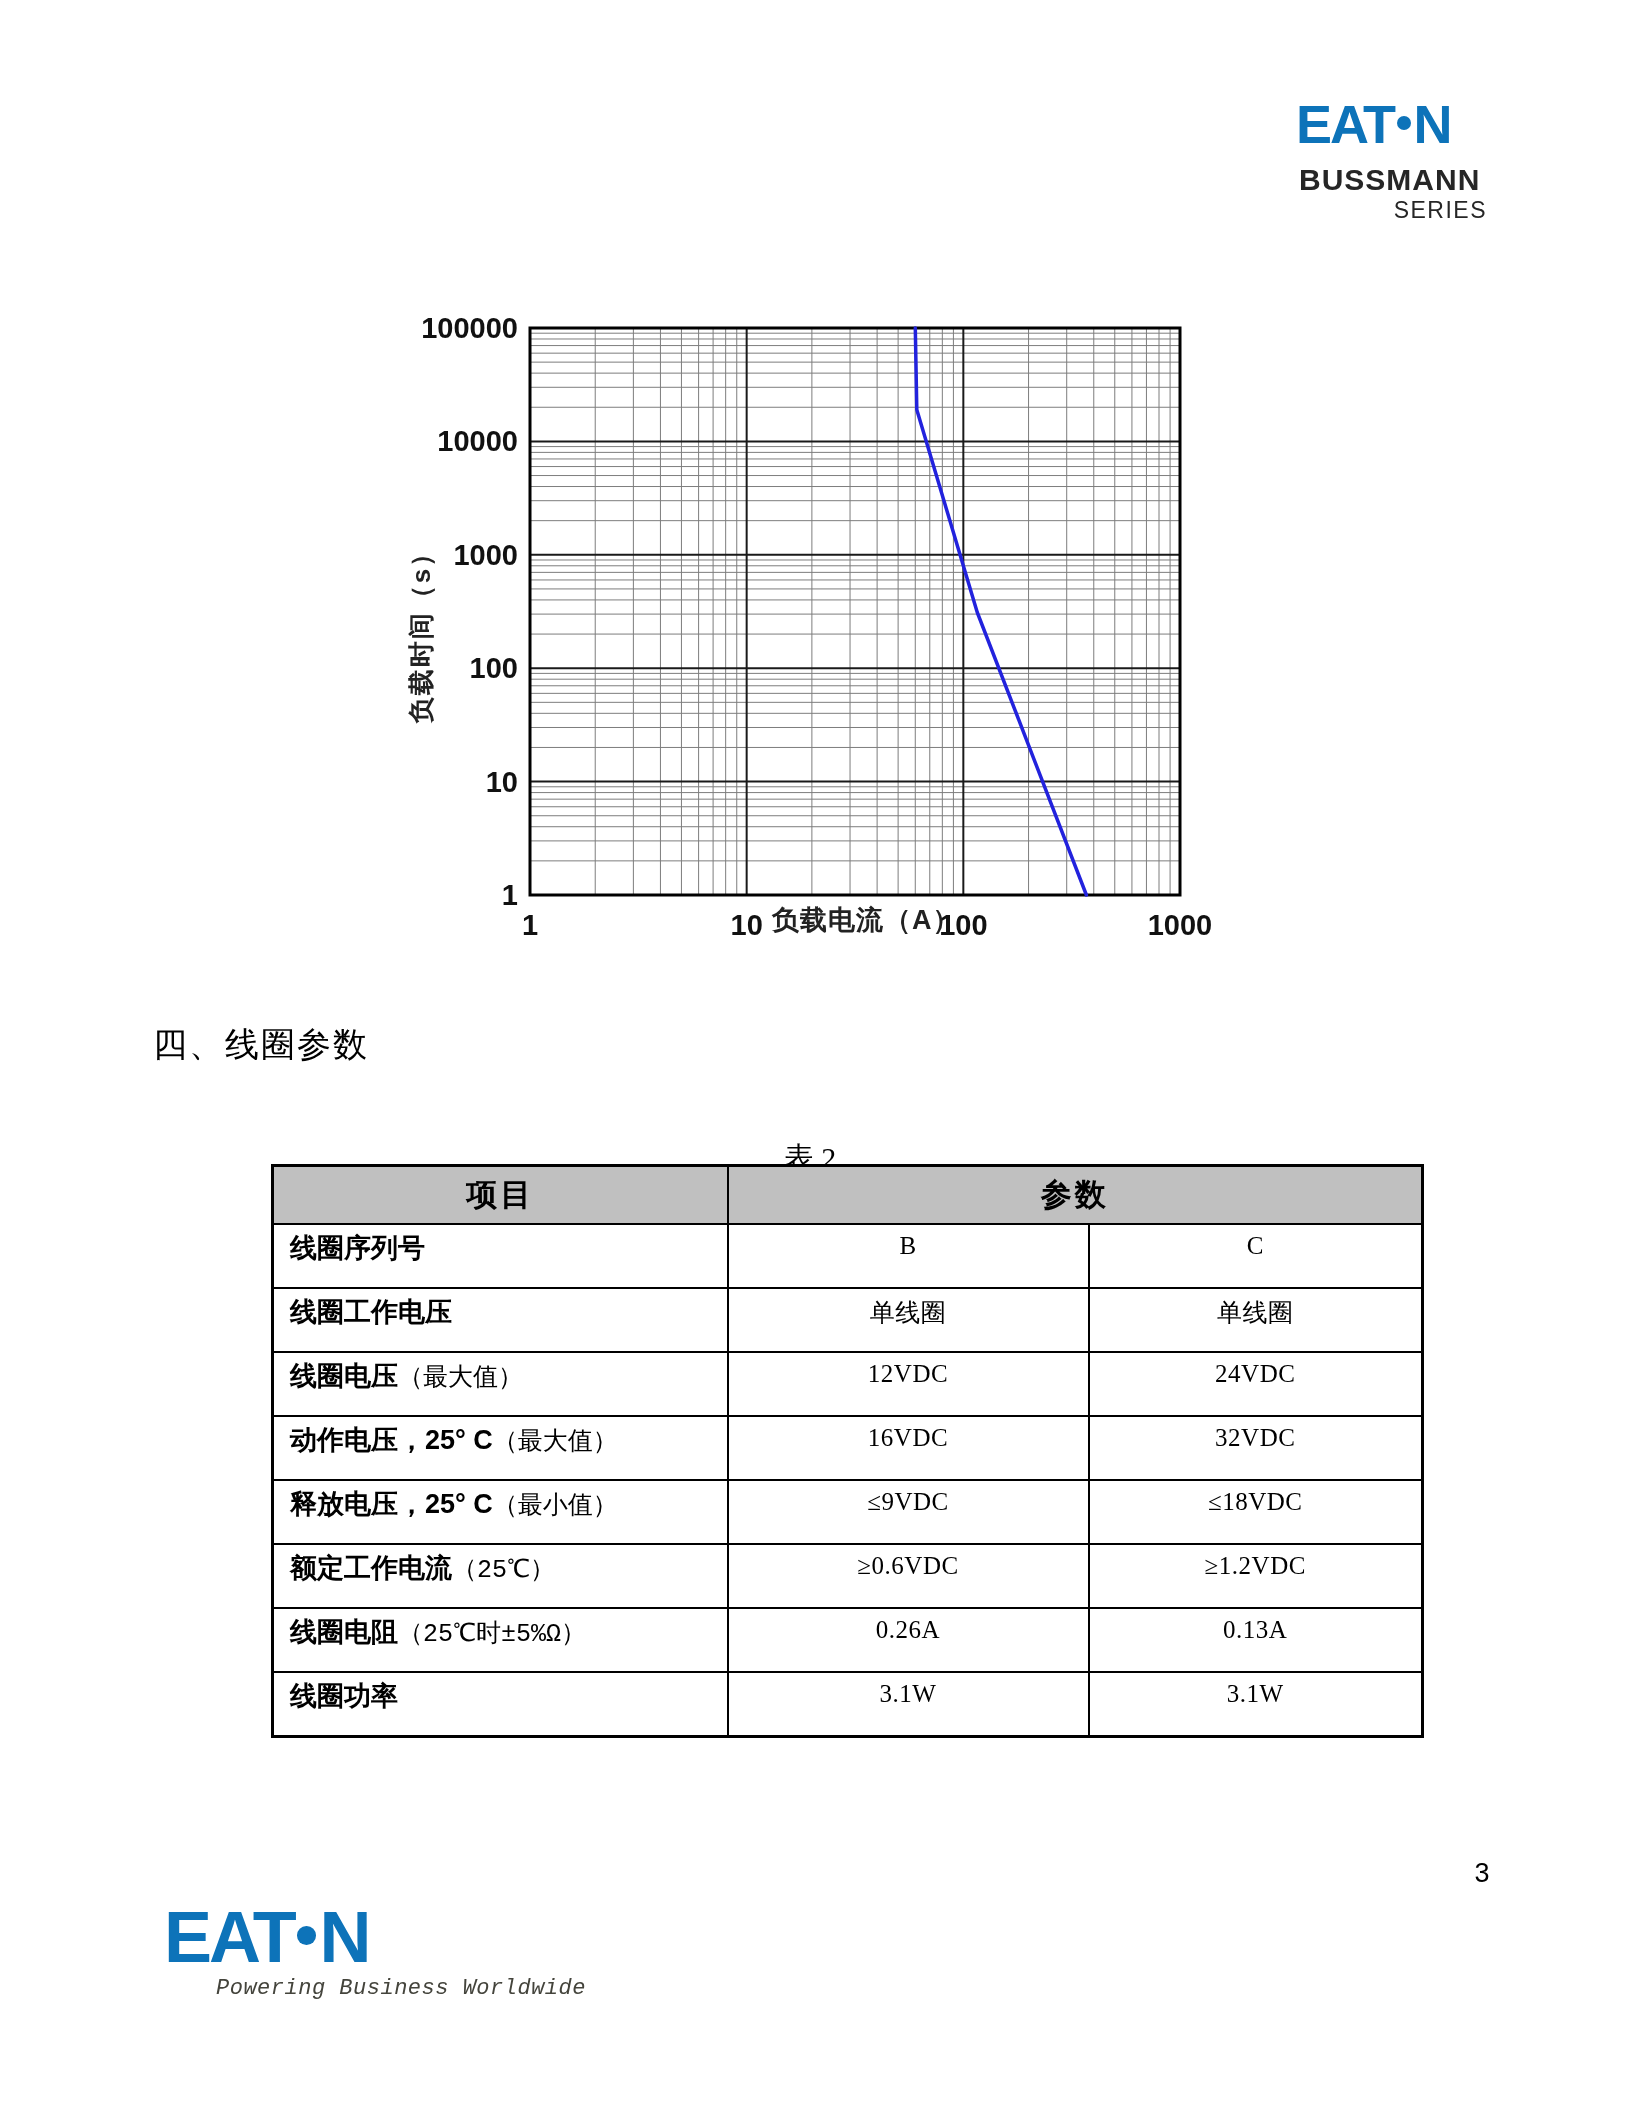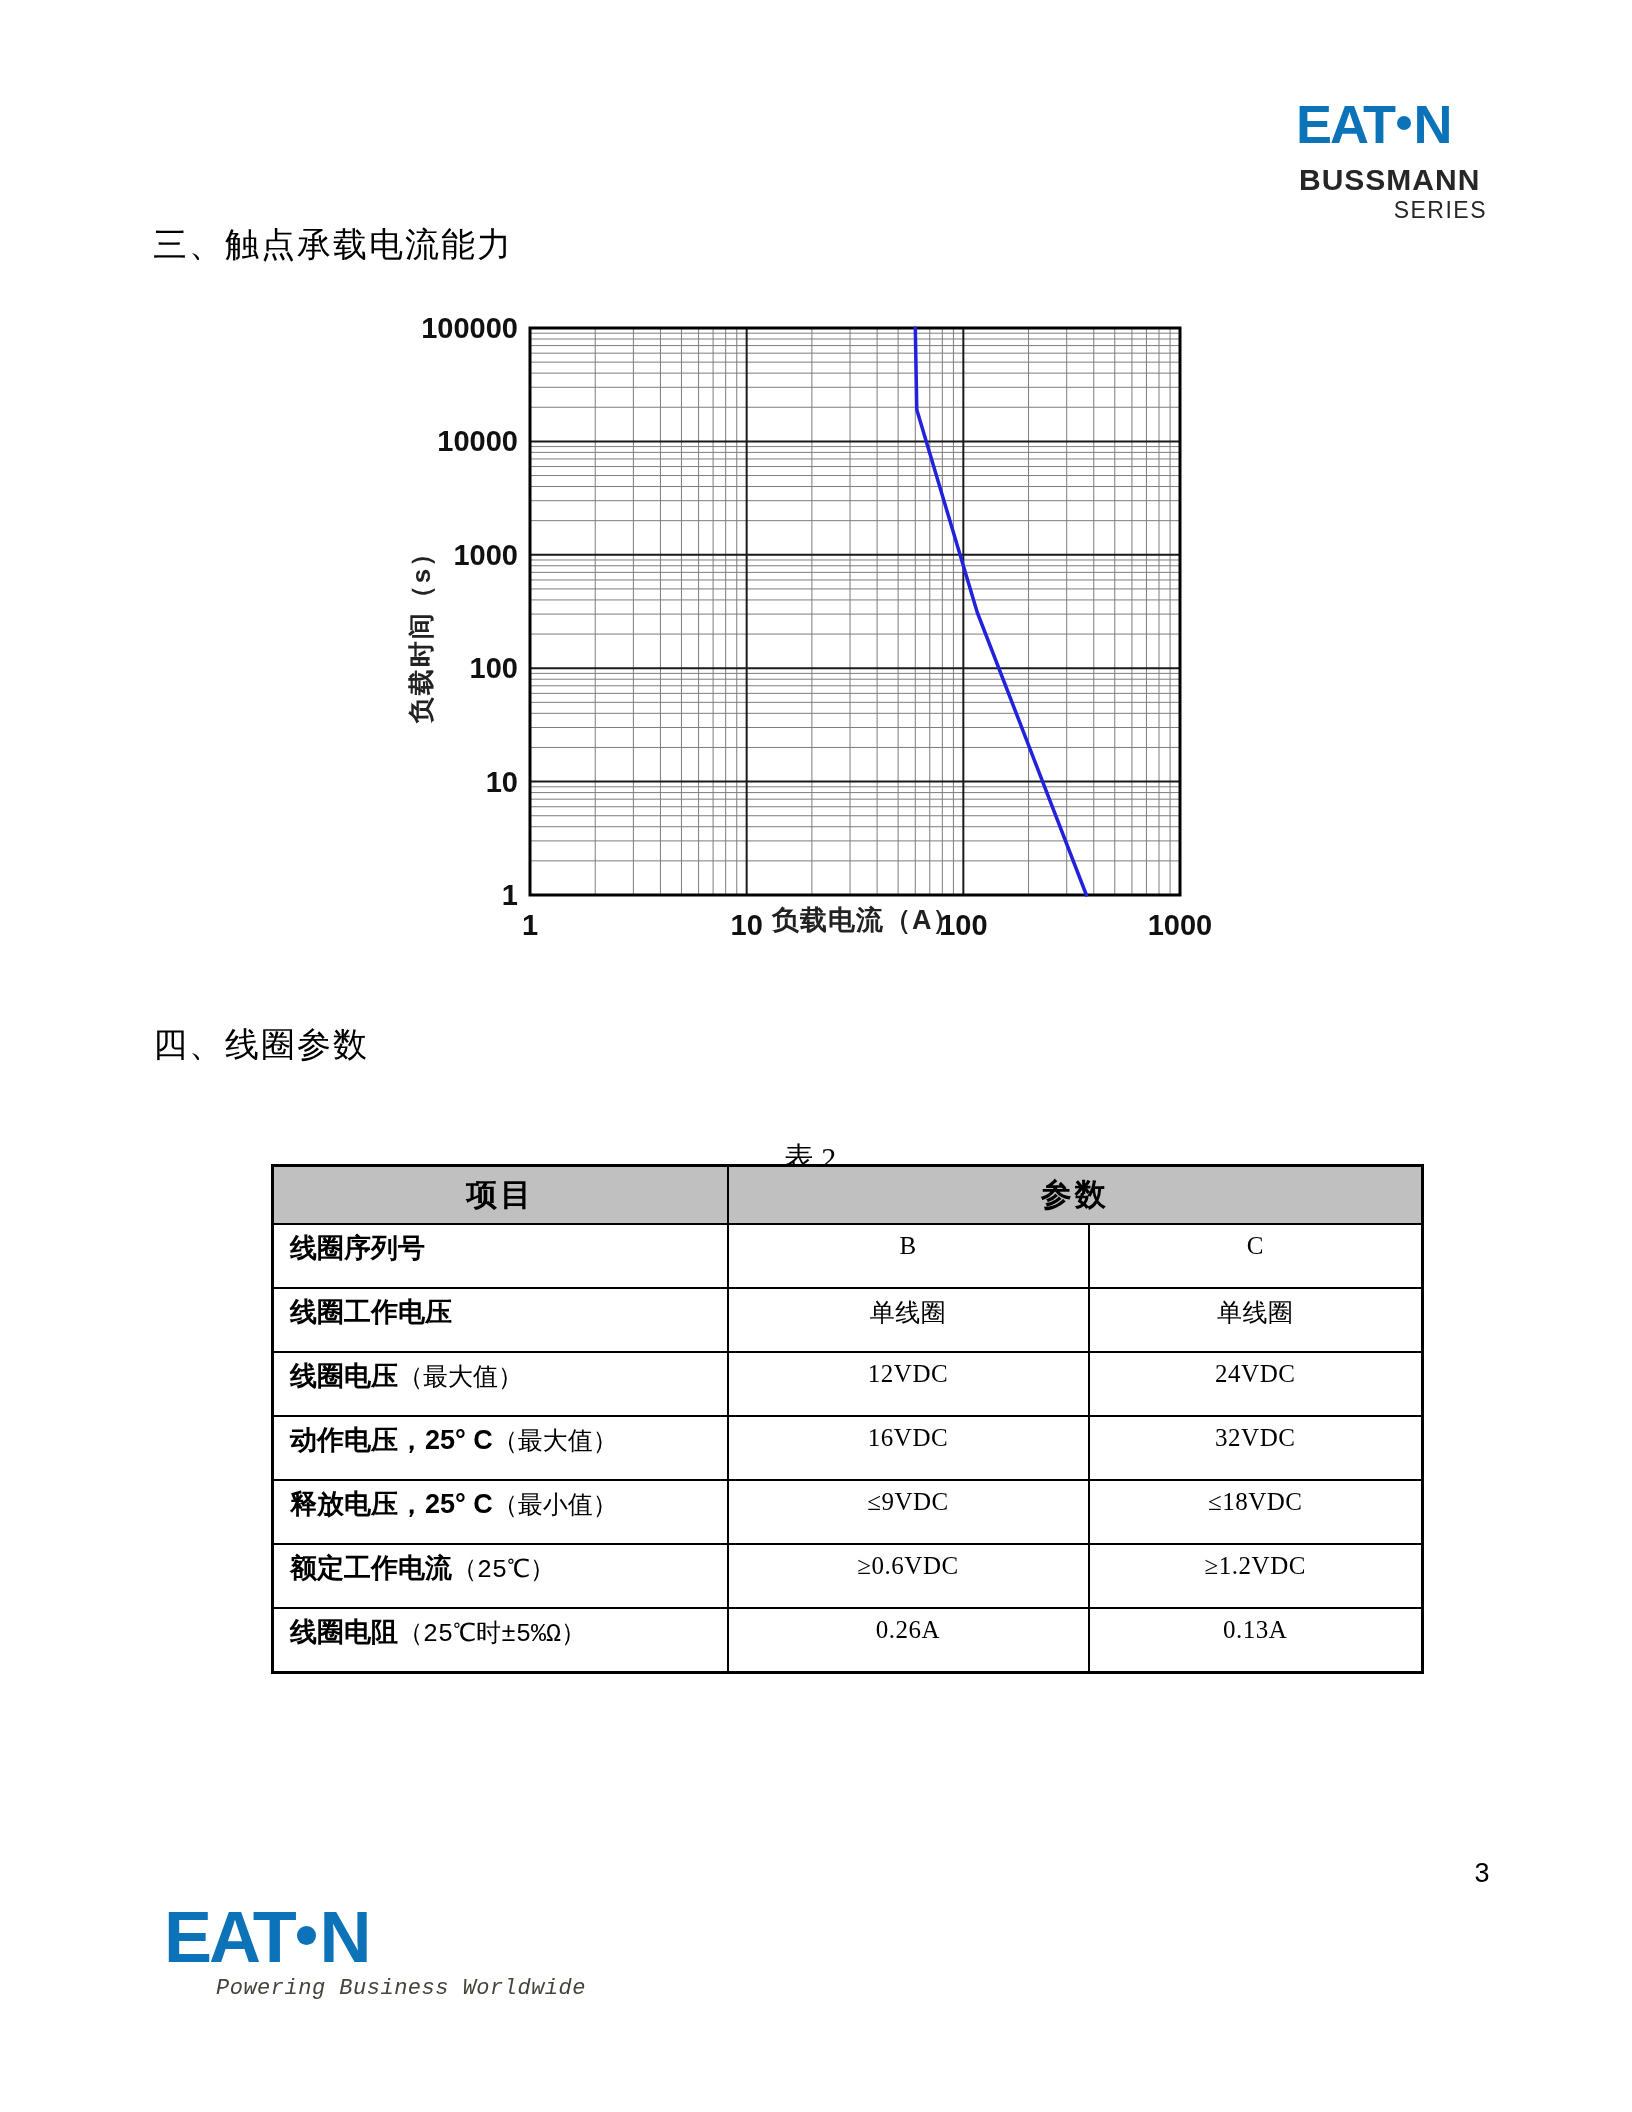--- a/index.html
+++ b/index.html
@@ -48,21 +48,20 @@
 </style>
 </head>
 <body>
 
 <div class="page">
 
   <div class="brandword logo-top-word"><span>EAT</span><span class="edot"></span><span>N</span></div>
   <div class="logo-bussmann">BUSSMANN</div>
   <div class="logo-series">SERIES</div>
 
-  <div class="sec-heading h3">三、触点承载电流能力</div>
 
   <svg id="cap-chart" class="chart-svg" width="860" height="700">
       <line x1="215.22316572719592" y1="48" x2="215.22316572719592" y2="615" stroke="#7d7d7d" stroke-width="1"></line>
       <line x1="253.37627185592686" y1="48" x2="253.37627185592686" y2="615" stroke="#7d7d7d" stroke-width="1"></line>
       <line x1="280.44633145439184" y1="48" x2="280.44633145439184" y2="615" stroke="#7d7d7d" stroke-width="1"></line>
       <line x1="301.4435009394707" y1="48" x2="301.4435009394707" y2="615" stroke="#7d7d7d" stroke-width="1"></line>
       <line x1="318.5994375831228" y1="48" x2="318.5994375831228" y2="615" stroke="#7d7d7d" stroke-width="1"></line>
       <line x1="333.1045753364223" y1="48" x2="333.1045753364223" y2="615" stroke="#7d7d7d" stroke-width="1"></line>
       <line x1="345.66949718158776" y1="48" x2="345.66949718158776" y2="615" stroke="#7d7d7d" stroke-width="1"></line>
       <line x1="356.7525437118537" y1="48" x2="356.7525437118537" y2="615" stroke="#7d7d7d" stroke-width="1"></line>
@@ -189,20 +188,25 @@
         <tr>
           <td class="lblcell"><span class="lbl-b">额定工作电流</span><span class="lbl-n">（25℃）</span></td>
           <td class="valcell">≥0.6VDC</td>
           <td class="valcell">≥1.2VDC</td>
         </tr>
         <tr>
           <td class="lblcell"><span class="lbl-b">线圈电阻</span><span class="lbl-n">（25℃时±5%Ω）</span></td>
           <td class="valcell">0.26A</td>
           <td class="valcell">0.13A</td>
         </tr>
+        <tr>
+          <td class="lblcell"><span class="lbl-b">线圈功率</span></td>
+          <td class="valcell">3.1W</td>
+          <td class="valcell">3.1W</td>
+        </tr>
       </tbody>
   </table>
 
   <div class="page-num">3</div>
   <div class="brandword logo-bot-word"><span>EAT</span><span class="edot"></span><span>N</span></div>
   <div class="tagline">Powering Business Worldwide</div>
 
 </div>
 
 </body></html>

